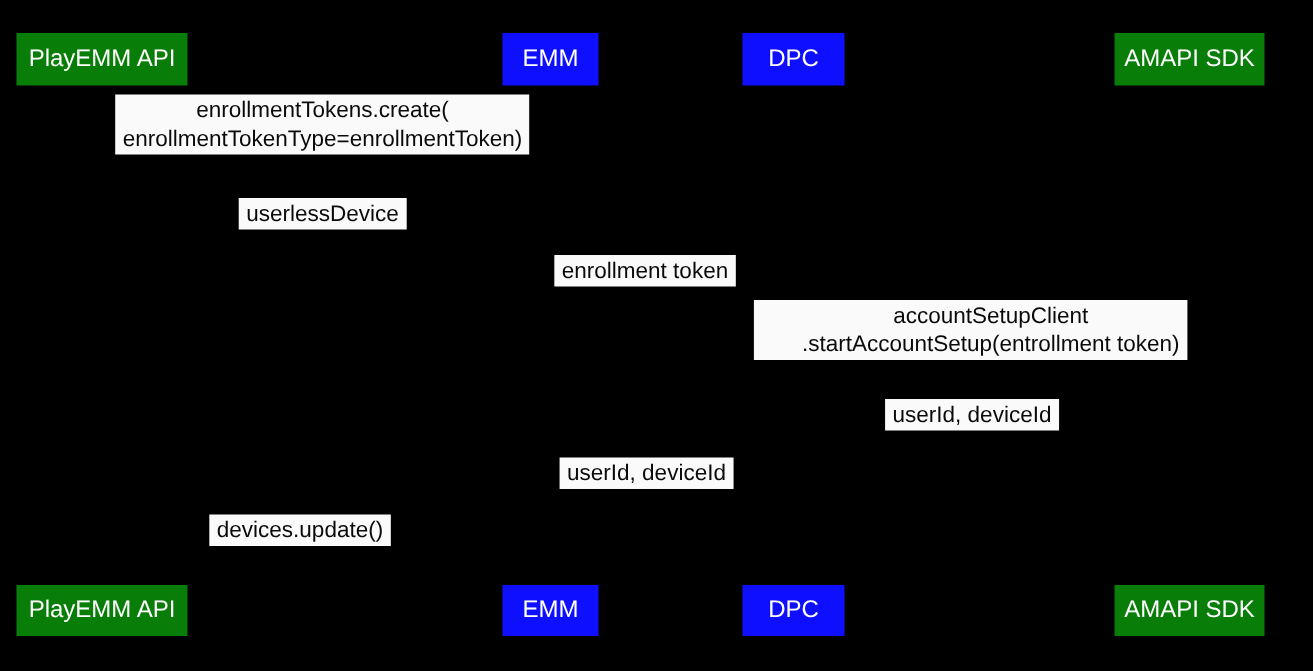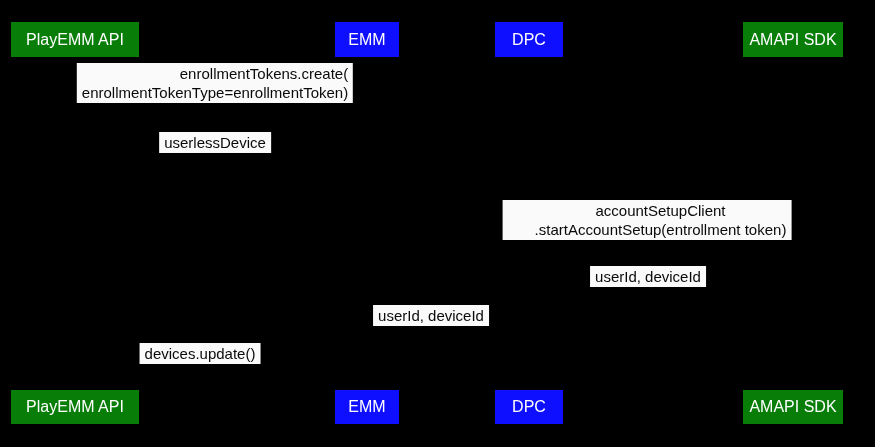--- a/index.html
+++ b/index.html
@@ -22,37 +22,37 @@
     align-items: center;
     justify-content: center;
     color: #ffffff;
     font-size: 16px;
     white-space: nowrap;
   }
   .actor.green { background: #087d08; }
   .actor.blue  { background: #0f0fff; }
   .row-top    { top: 22px; }
   .row-bottom { top: 390px; height: 34px; }
-  .pos-playemm { left: 11px;  width: 128px; }
+  .pos-playemm { left: 11px;  width: 114px; }
   .pos-emm     { left: 335px; width: 64px;  }
   .pos-dpc     { left: 495px; width: 68px;  }
   .pos-amapi   { left: 743px; width: 100px; text-align: right; }
   .msg {
     position: absolute;
     transform: translateX(-50%);
     background: #fafafa;
     color: #0a0a0a;
     font-size: 15px;
     line-height: 19px;
     text-align: center;
     padding: 1px 5px;
     white-space: nowrap;
   }
   .msg span { display: block; }
-  .m1 { left: 215px; top: 63px; text-align: right;  }
+  .m1 { left: 215px; top: 63px;  }
   .m2 { left: 215px; top: 132px; }
   .m3 { left: 430px; top: 170px; }
   .m4 { left: 647px; top: 200px; padding-left: 32px; }
   .m5 { left: 648px; top: 266px; }
   .m6 { left: 431px; top: 305px; }
   .m7 { left: 200px; top: 343px; }
 </style>
 </head>
 <body>
 
@@ -71,20 +71,23 @@
     <span>AMAPI SDK</span>
   </div>
 
   <div class="msg m1">
     <span>enrollmentTokens.create(</span>
     <span>enrollmentTokenType=enrollmentToken)</span>
   </div>
   <div class="msg m2">
     <span>userlessDevice</span>
   </div>
+  <div class="msg m3">
+    <span>enrollment token</span>
+  </div>
   <div class="msg m4">
     <span>accountSetupClient</span>
     <span>.startAccountSetup(entrollment token)</span>
   </div>
   <div class="msg m5">
     <span>userId, deviceId</span>
   </div>
   <div class="msg m6">
     <span>userId, deviceId</span>
   </div>

